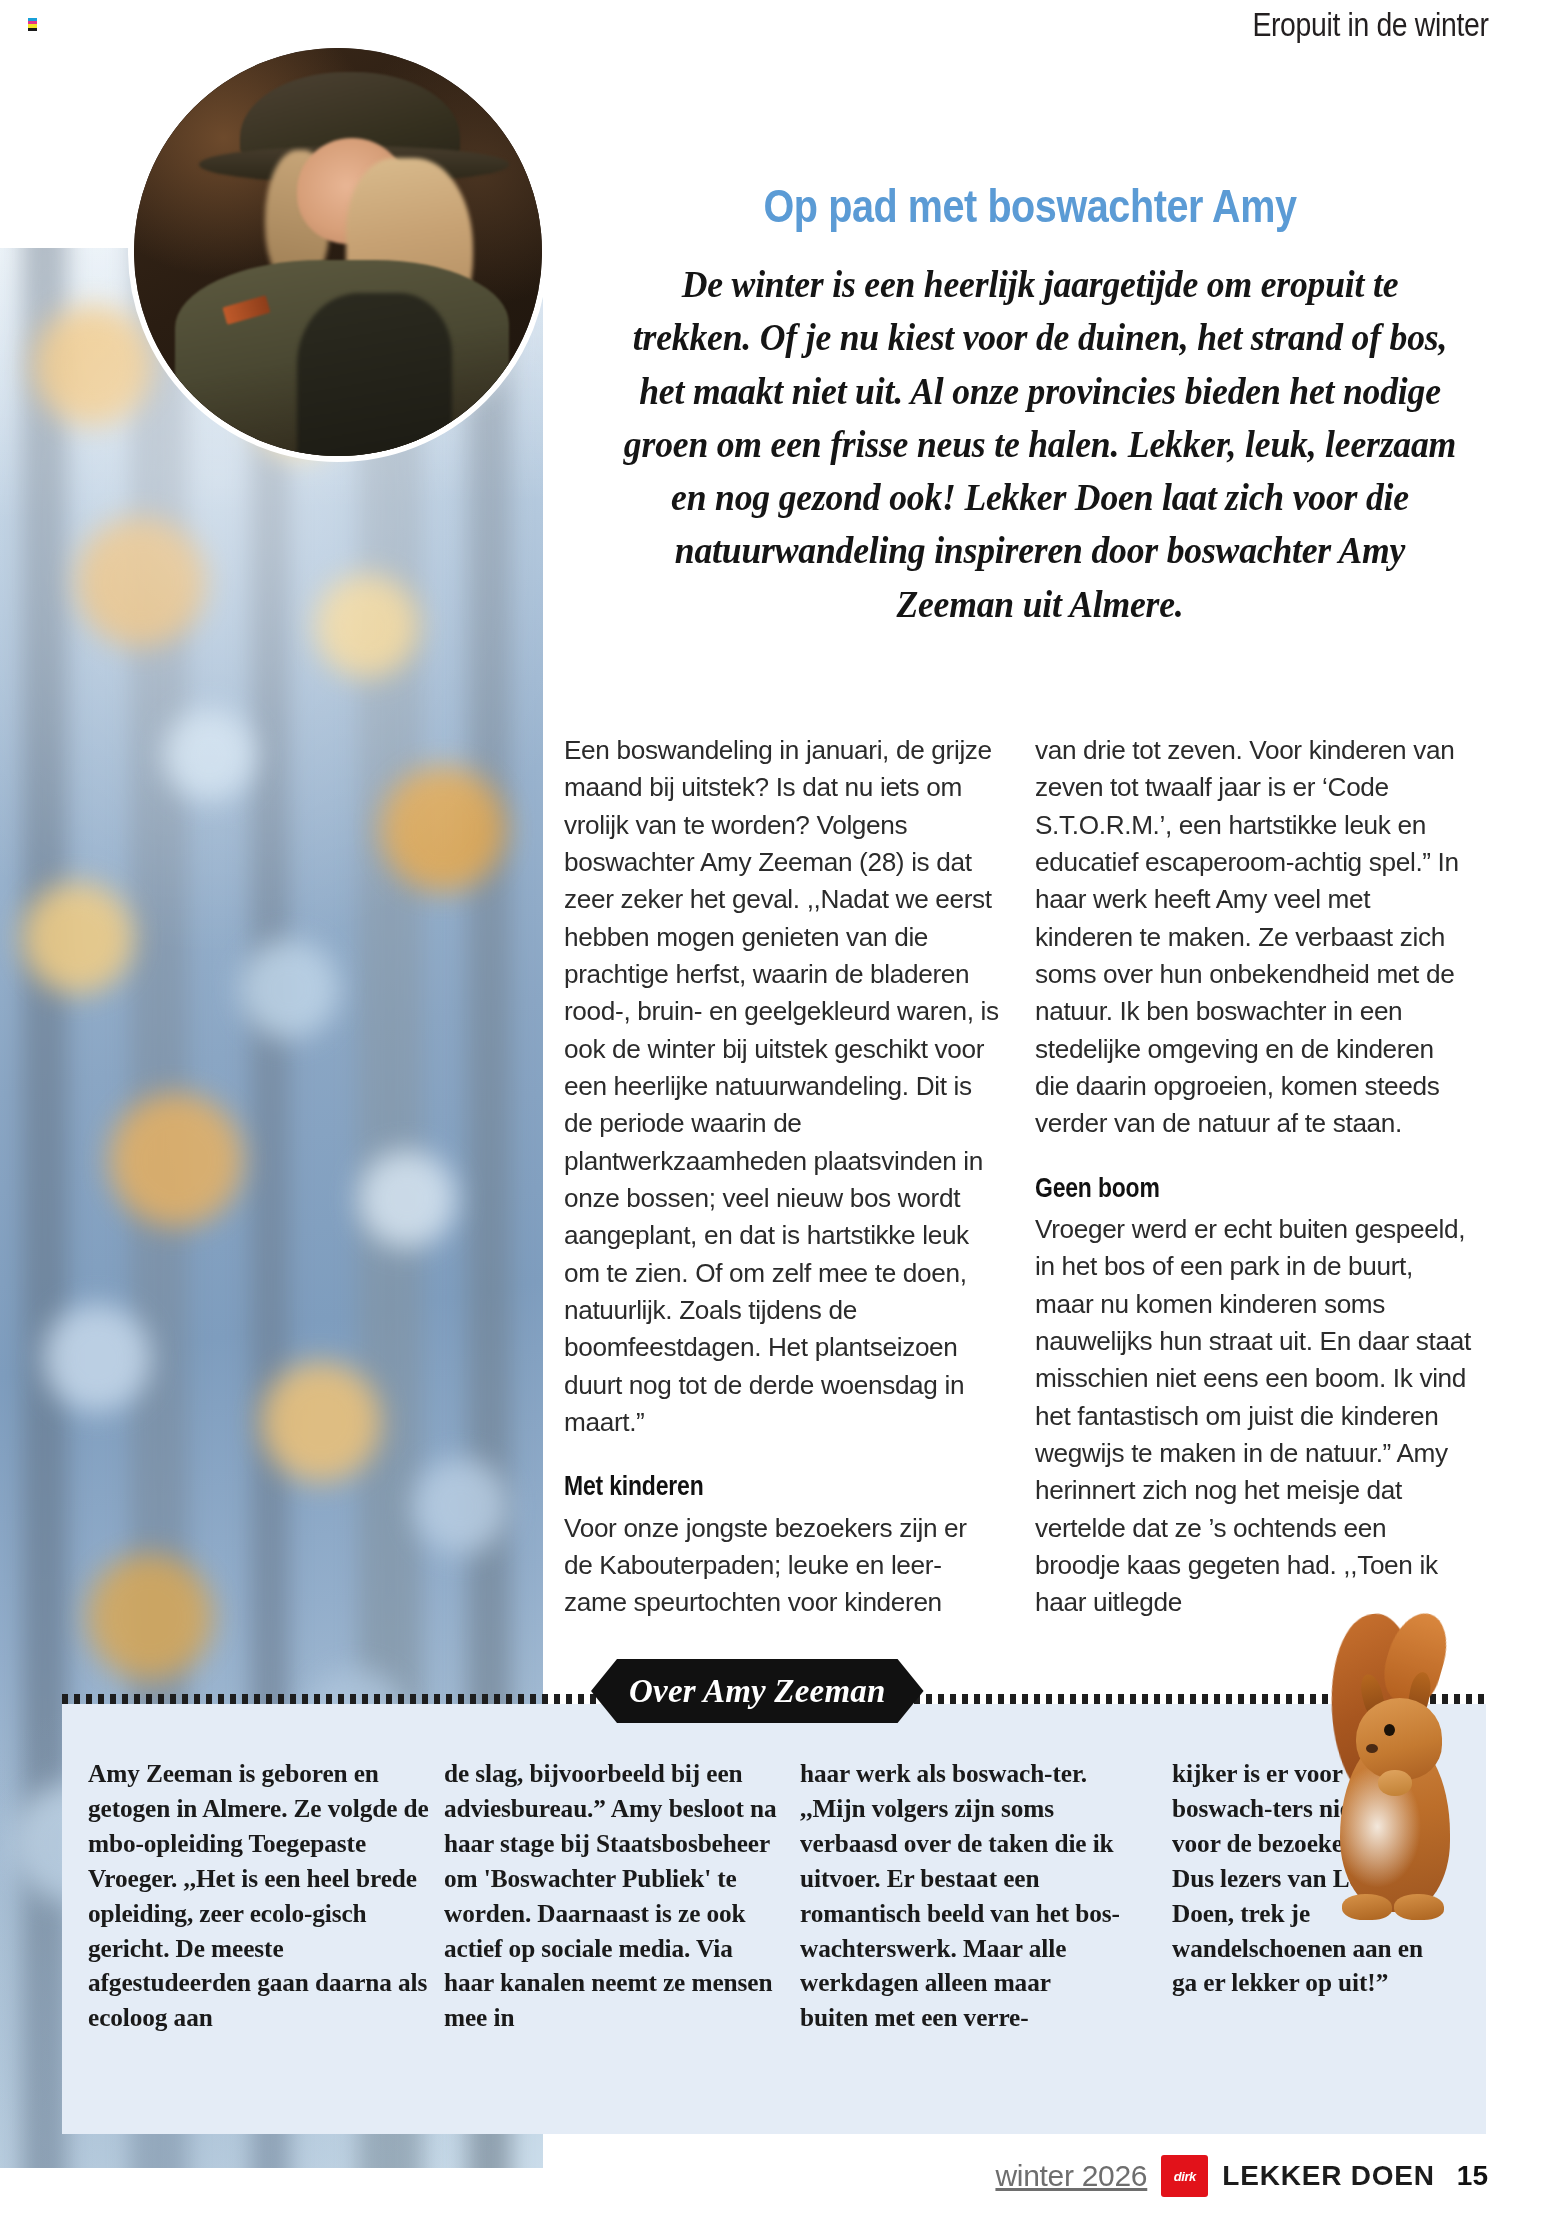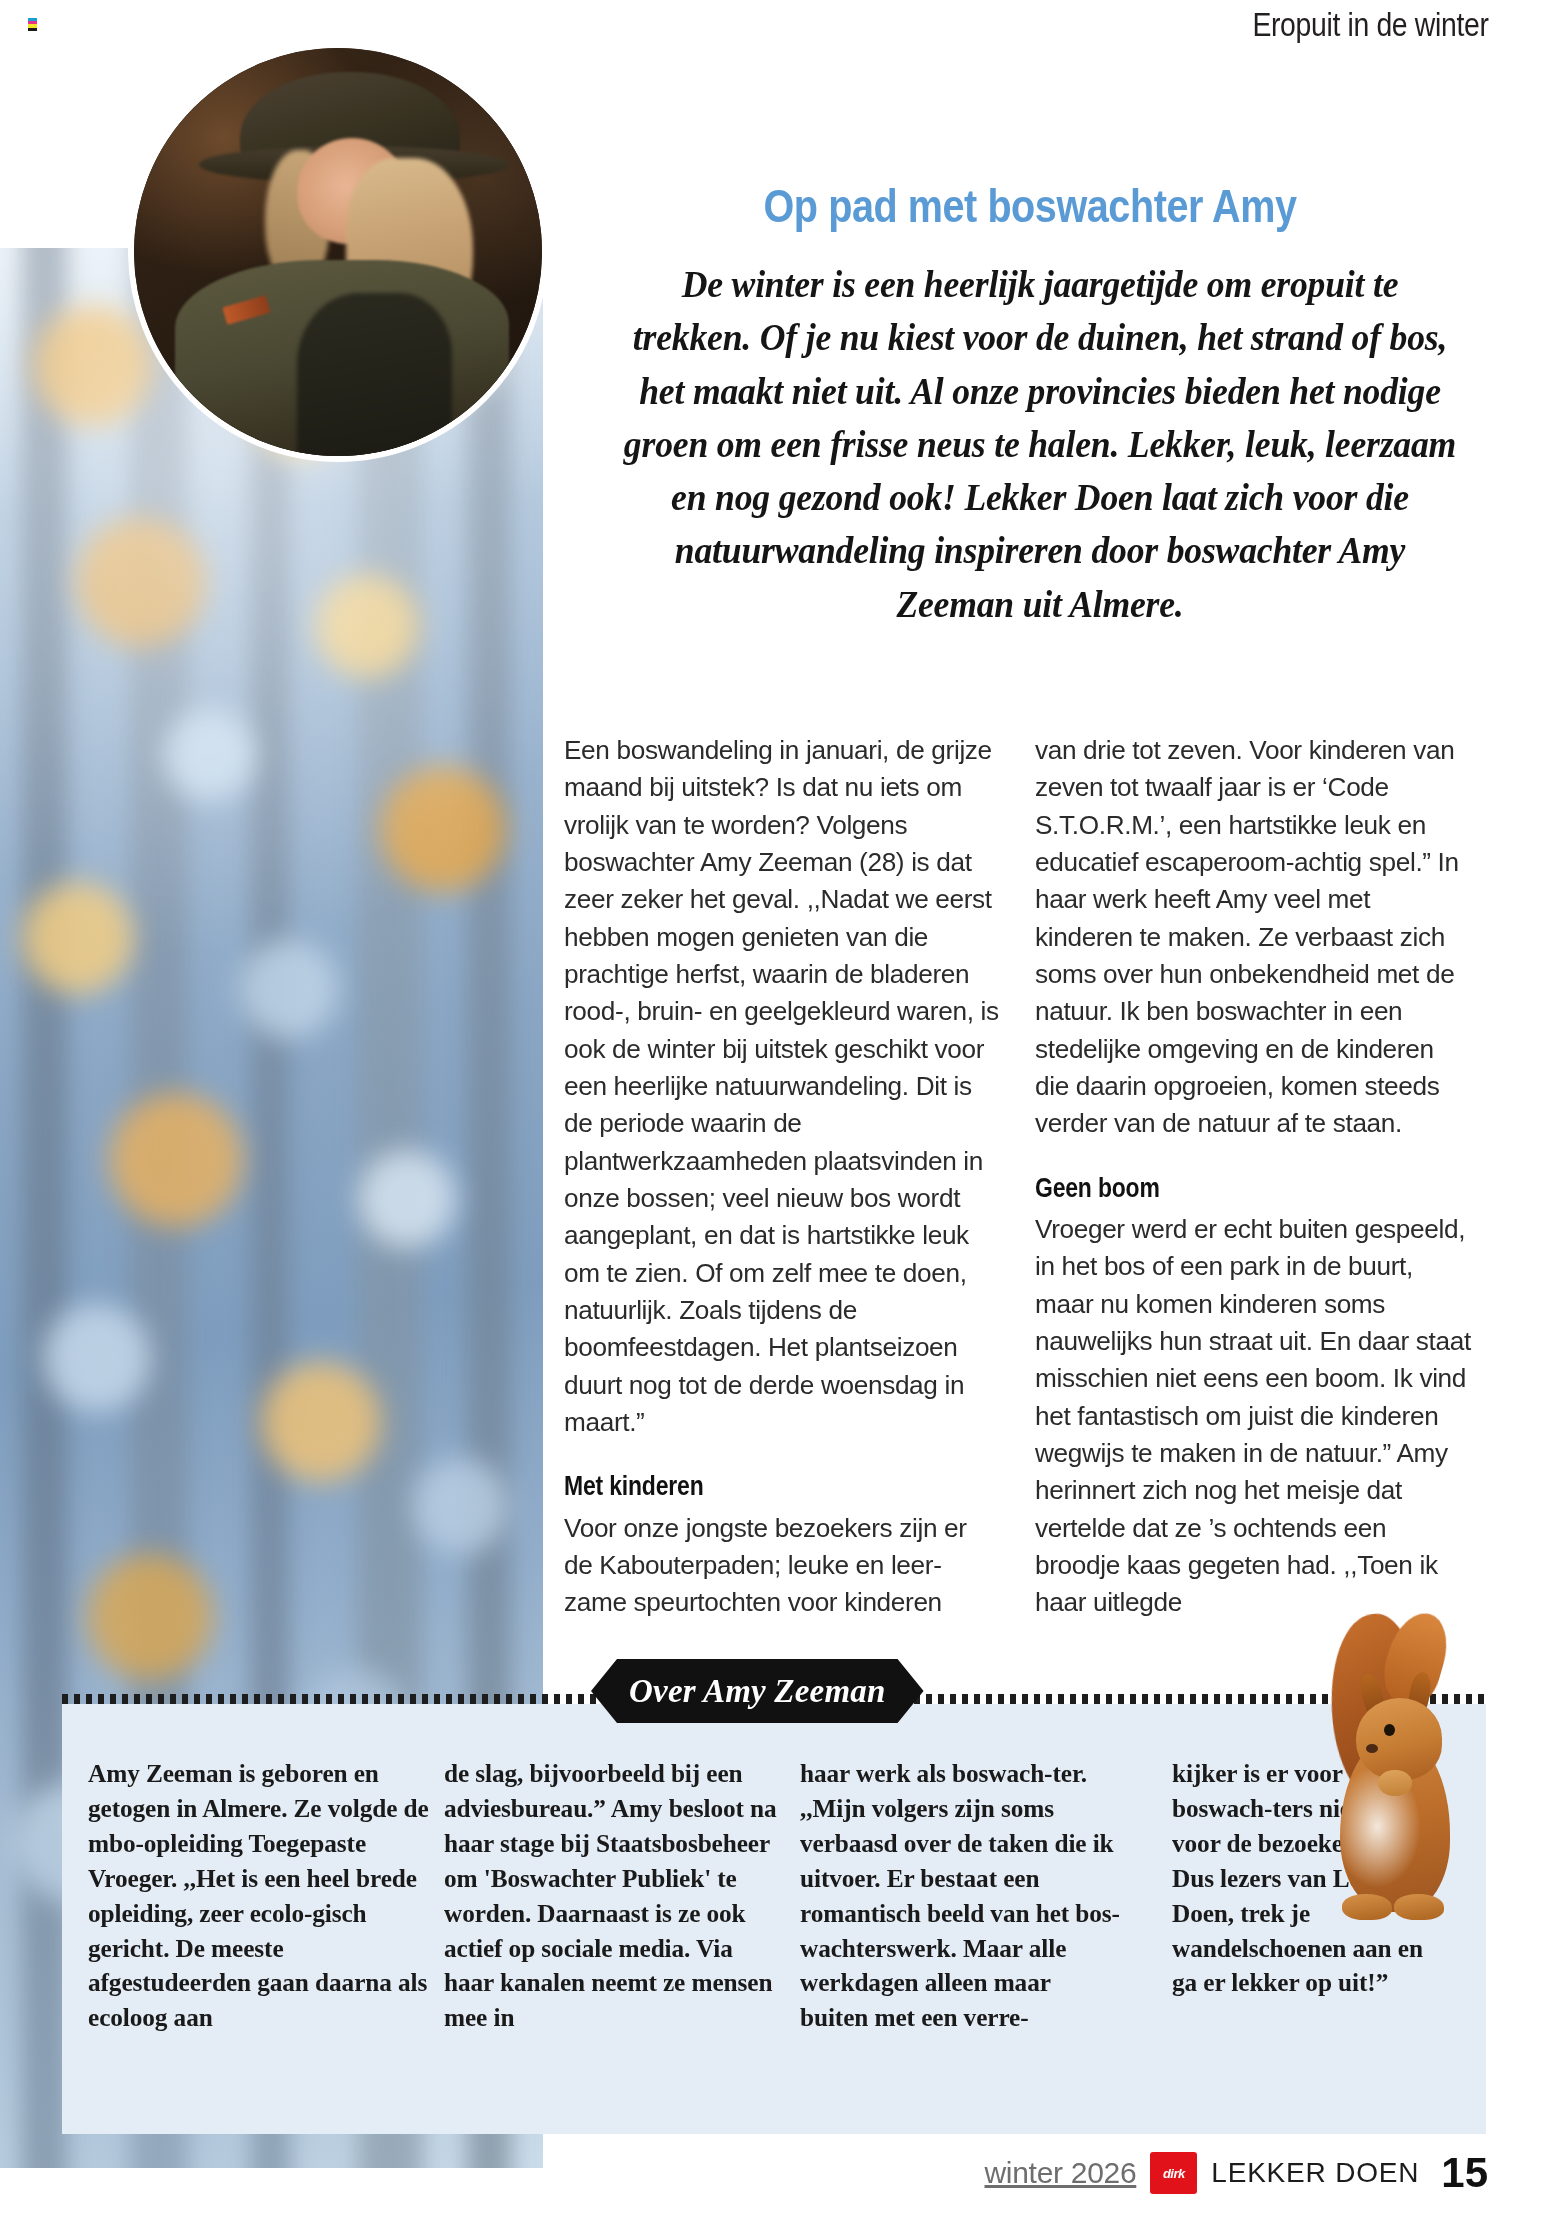--- a/index.html
+++ b/index.html
@@ -442,26 +442,26 @@
   }
   #dirk-logo .mark {
     font-size: 13px;
     font-weight: 700;
     font-style: italic;
     color: #ffffff;
     letter-spacing: -.5px;
   }
   #footer-brand {
     font-size: 28px;
-    font-weight: 400;
+    font-weight: 700;
     color: #1c1c1c;
     letter-spacing: .8px;
   }
   #footer-page {
-    font-size: 42px;
+    font-size: 28px;
     font-weight: 700;
     color: #111111;
     margin-left: 8px;
   }
 </style>
 </head>
 <body>
 
 <div id="page">
 

